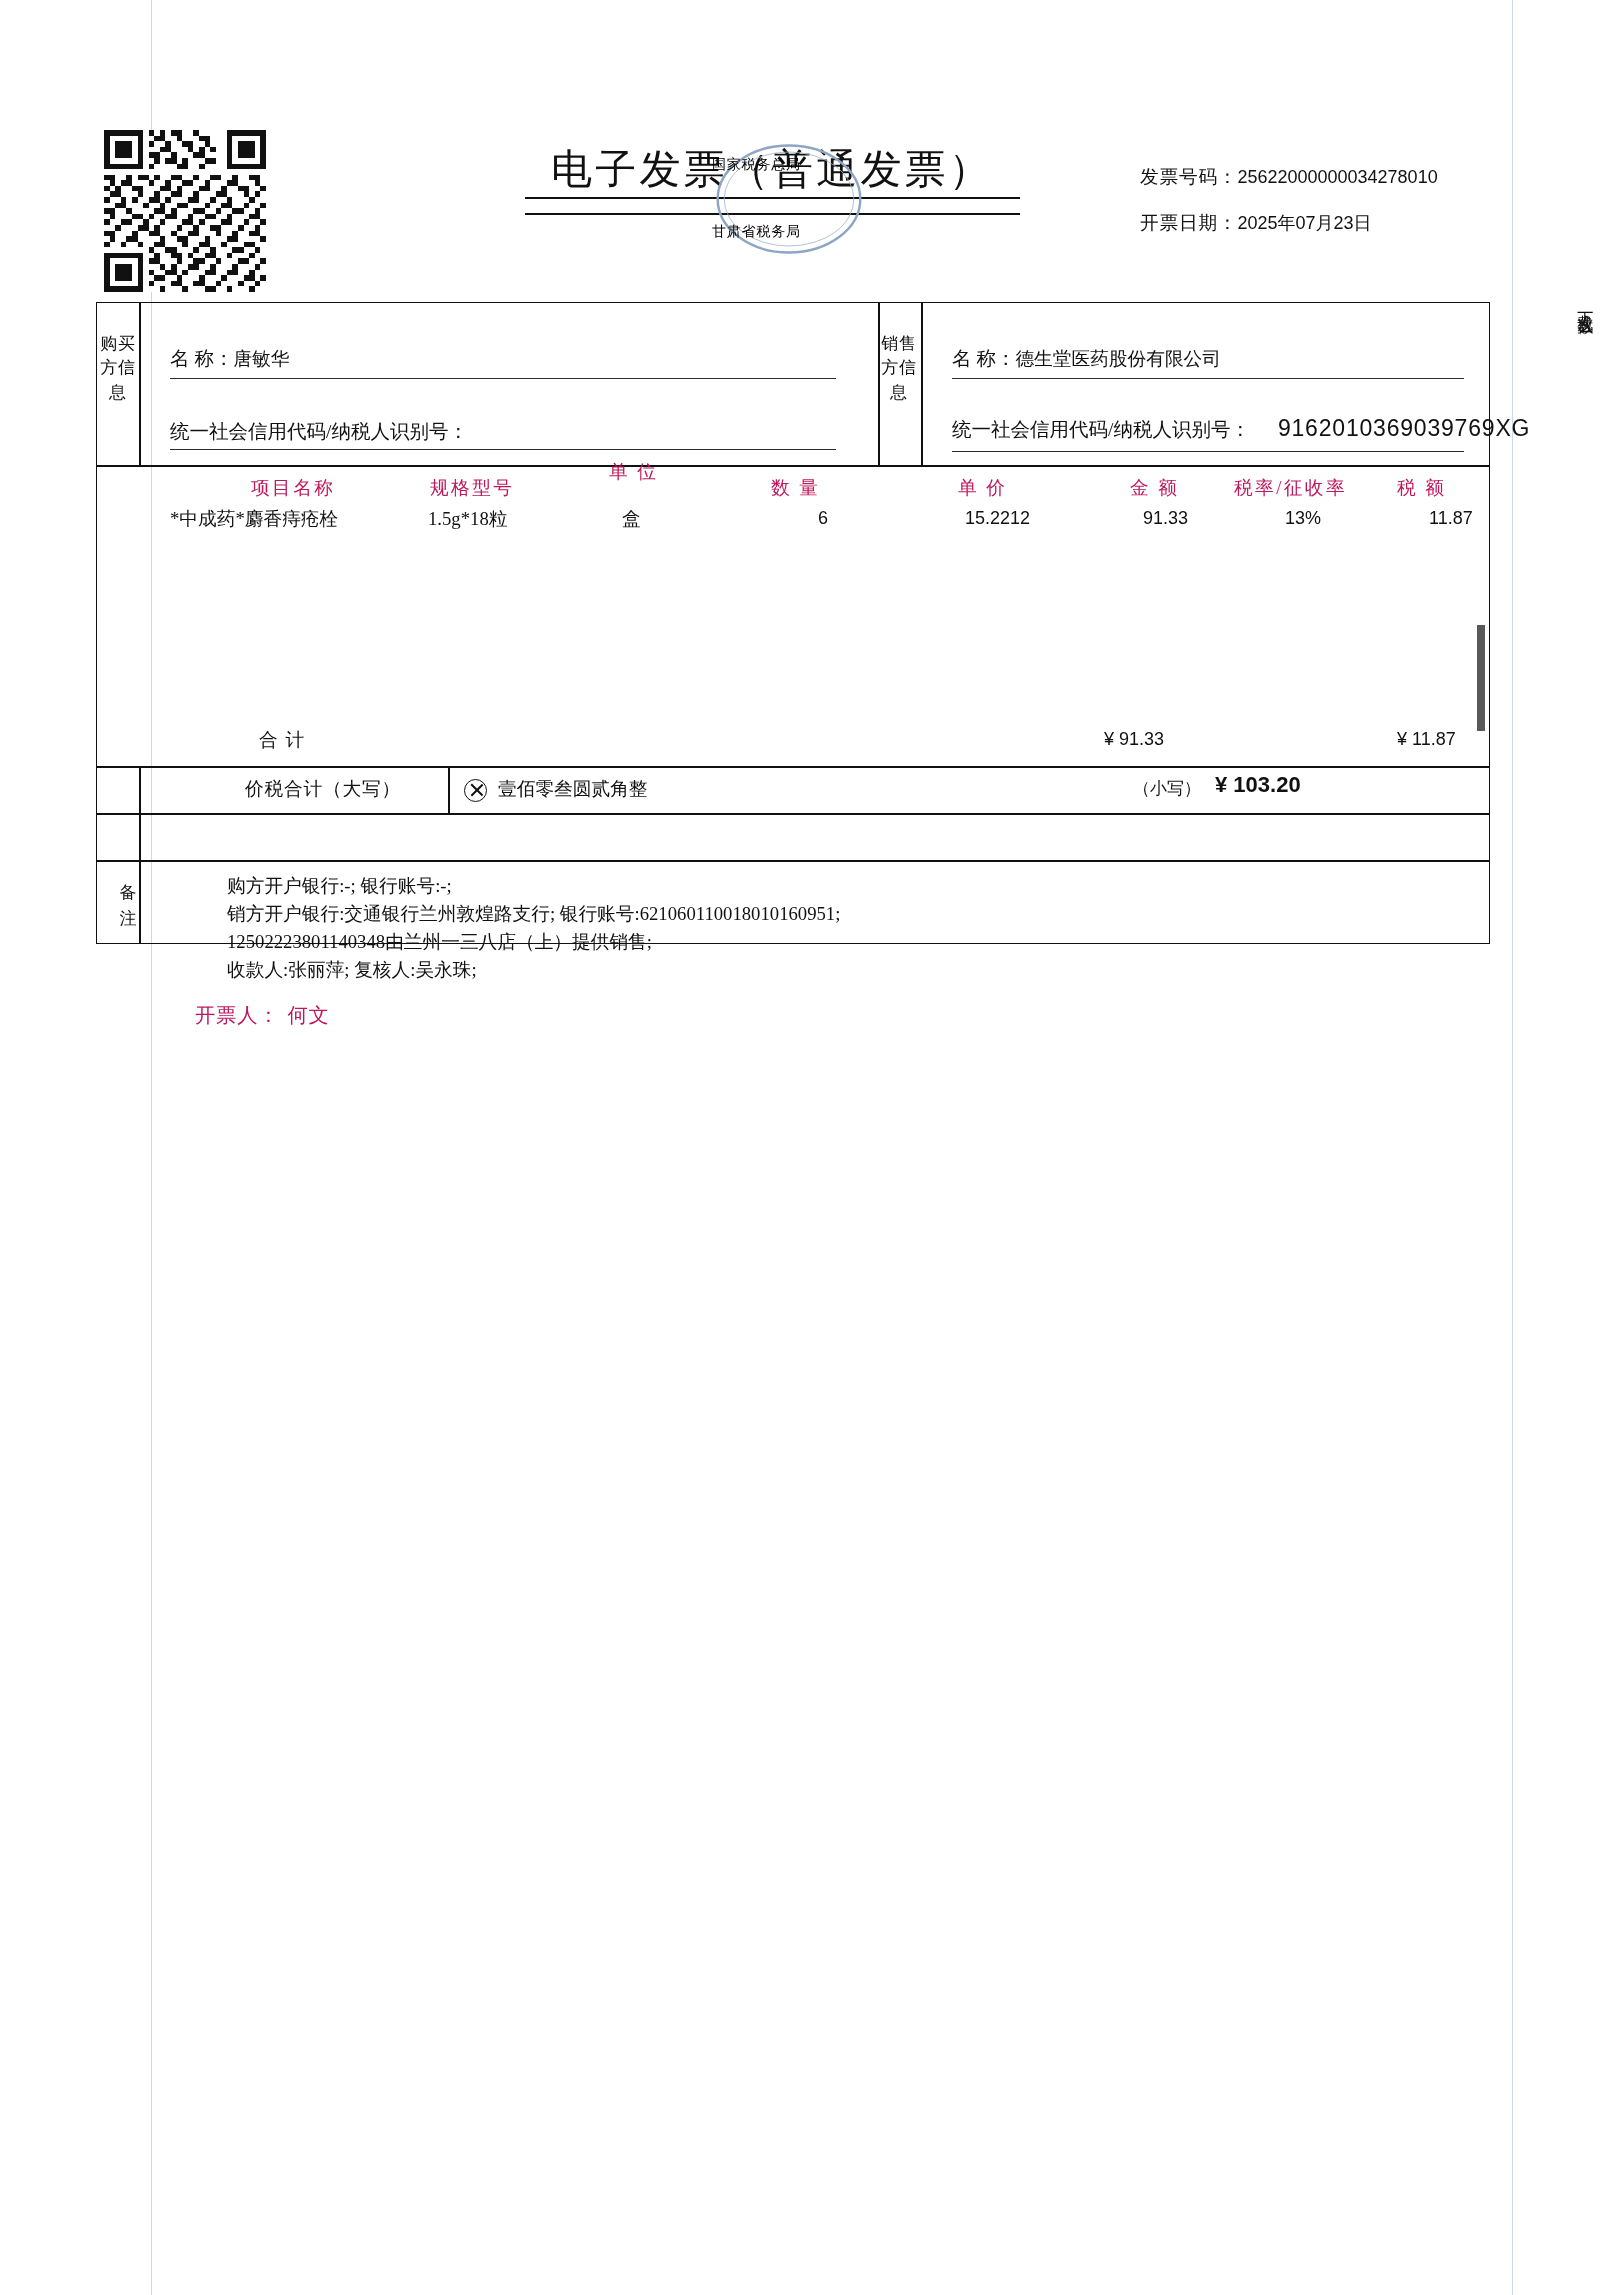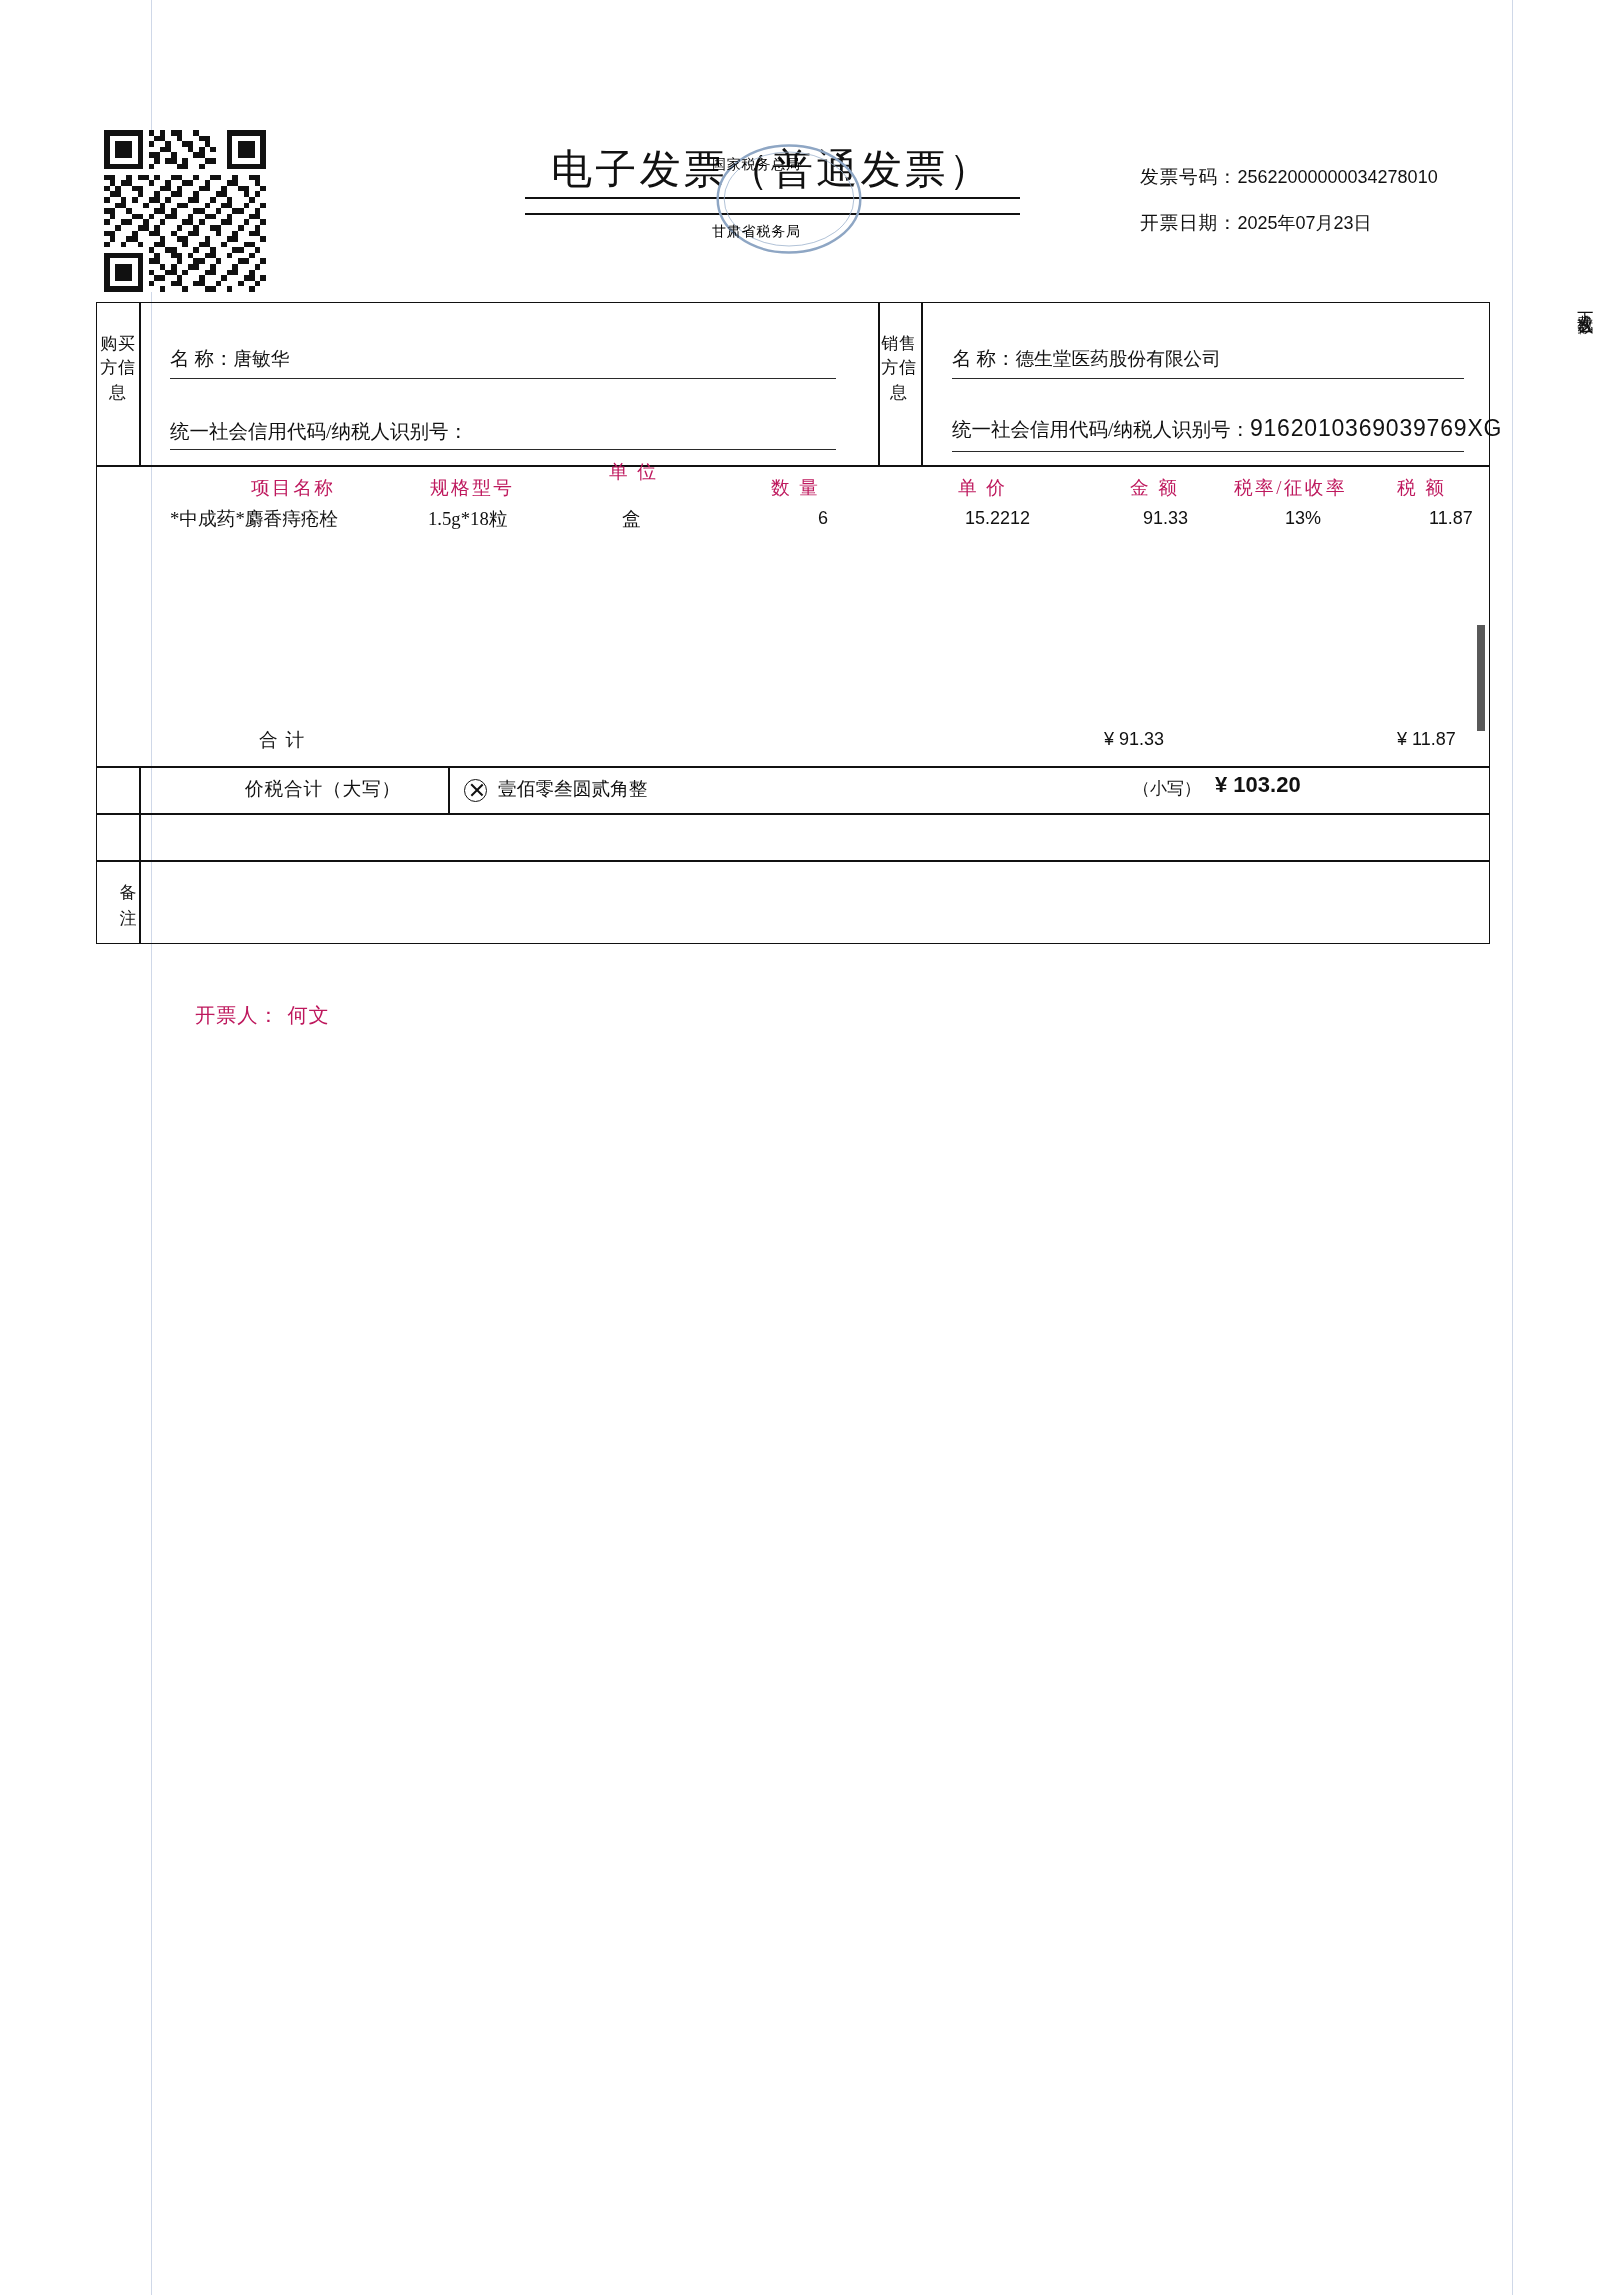--- a/index.html
+++ b/index.html
@@ -158,21 +158,21 @@
 
   .field {
     position: absolute;
     font-size: 19.5px;
     color: #111;
     white-space: nowrap;
     font-family: "Liberation Serif", serif;
   }
   .field .lbl { letter-spacing: 0px; text-align: center; }
   .field .val { font-family: "Liberation Sans", sans-serif; font-size: 18.7px; }
-  .field .val.big { font-size: 23px; letter-spacing: 0.8px; }
+  .field .val.big { font-size: 23px; letter-spacing: 0.8px; margin-left: 28px; }
   .underline {
     position: absolute;
     height: 0.8px;
     background: #2a2a2a;
   }
   .col {
     position: absolute;
     font-size: 18.7px;
     color: #be185d;
     white-space: nowrap;
@@ -556,20 +556,26 @@
     <div class="cell" style="left:401px; top:473px;">壹佰零叁圆贰角整</div>
     <div class="cell" style="left:1036px; top:474px; font-size:17px;">（小写）</div>
     <div class="cell num" style="left:1118px; top:469px; font-size:22px; font-weight:bold;">¥   103.20</div>
 
     <div class="hline note-line"></div>
     <div class="vline" style="left:42px; top:510px; height:130px;"></div>
     <div class="note-tab">
       <span>备</span><br>
       <span>注</span>
     </div>
+    <div class="note-body">
+      <div>购方开户银行:-;  银行账号:-;</div>
+      <div>销方开户银行:交通银行兰州敦煌路支行;  银行账号:621060110018010160951;</div>
+      <div>12502223801140348由兰州一三八店（上）提供销售;</div>
+      <div>收款人:张丽萍;  复核人:吴永珠;</div>
+    </div>
   </div>
 
   <div class="smudge"></div>
 
   <div class="drawer">
     <span>开票人：</span><span class="val">何文</span>
   </div>
 
 </div>
 

